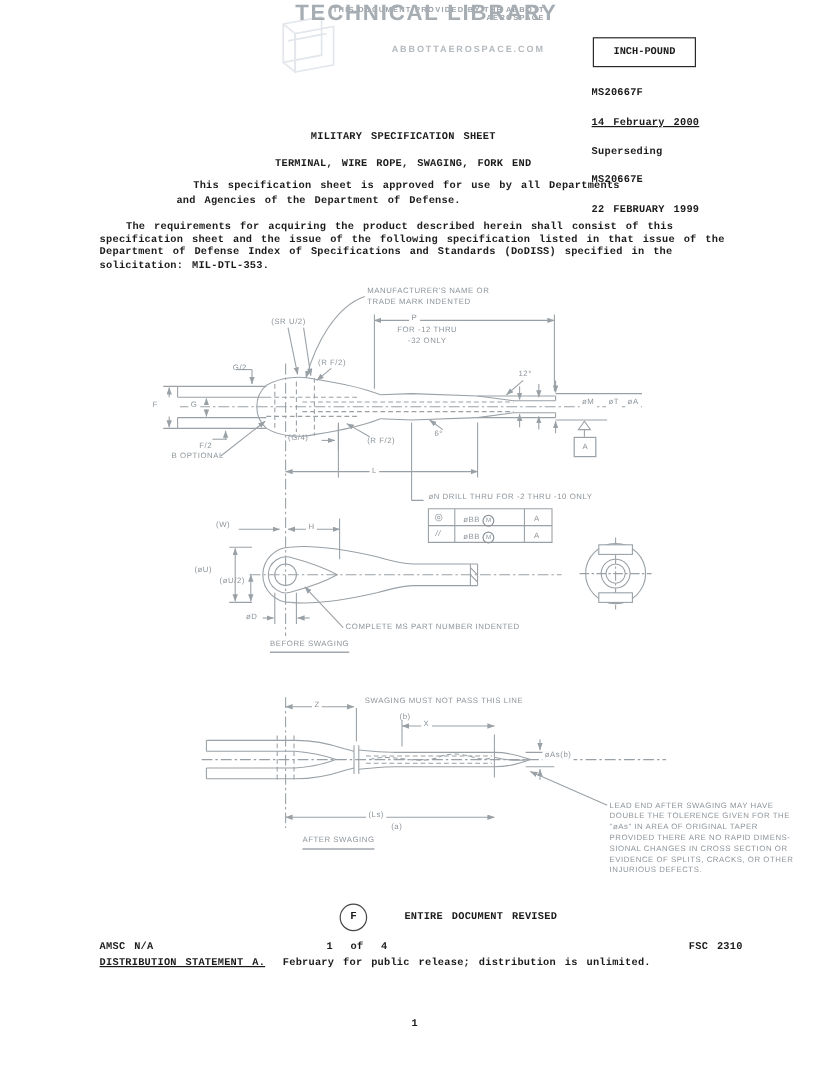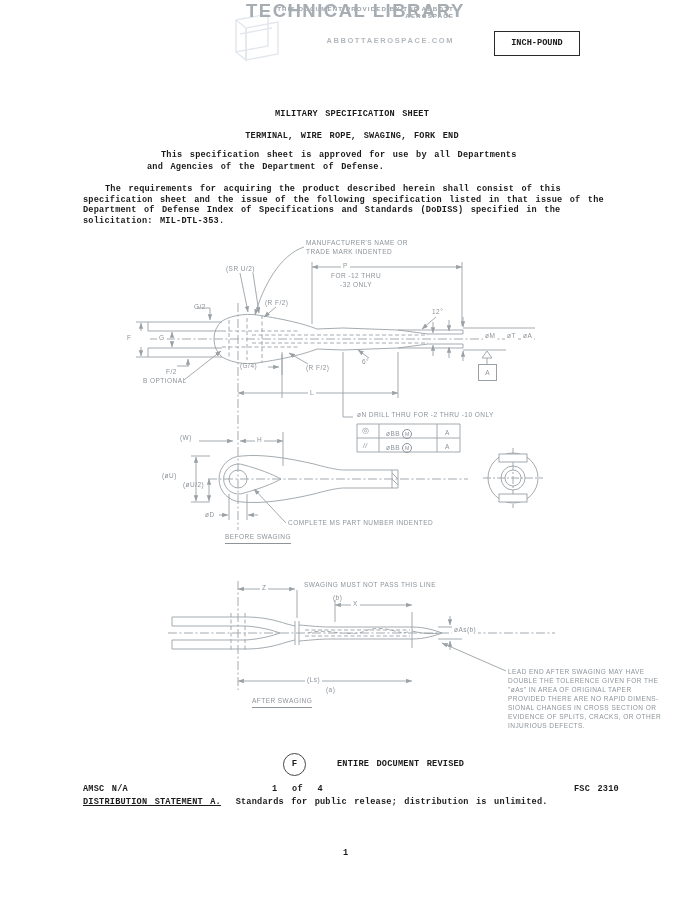--- a/index.html
+++ b/index.html
@@ -1,21 +1,21 @@
 <!DOCTYPE html>
 <html><head>
 <meta charset="utf-8">
 <style>
   html,body{margin:0;padding:0;background:#888;}
   .page{position:relative;width:700px;height:906px;background:#ffffff;overflow:hidden;
         font-family:"Liberation Mono",monospace;}
   
   .doc{position:absolute;color:#1b1b1b;font-weight:bold;font-size:8.6px;
        letter-spacing:.2px;word-spacing:2px;line-height:10.7px;white-space:pre-line;}
-  .ctr{left:16px;width:672px;text-align:center;}
+  .ctr{left:0;width:672px;text-align:center;}
   .ul{text-decoration:underline;}
   
   .dl{position:absolute;font-family:"Liberation Sans",sans-serif;color:#8d949a;
       font-size:6.5px;letter-spacing:.45px;line-height:8.6px;white-space:pre-line;}
   .bg{background:#fff;padding:0 2px;}
   .cap{border-bottom:1px solid #8d949a;padding-bottom:1px;}
   
   .hdr-small{position:absolute;font-family:"Liberation Sans",sans-serif;color:#9aa1a8;
              font-size:6.2px;letter-spacing:1.1px;font-weight:bold;}
   .hdr-title{position:absolute;font-family:"Liberation Sans",sans-serif;color:#a6adb3;
@@ -171,20 +171,27 @@
       <path d="M506,671 L442,643" marker-end="url(#ah)"></path>
     </g>
   </svg>
 
   <div class="hdr-small" style="left:234px;top:5px;width:220px;text-align:right;">THIS DOCUMENT PROVIDED BY THE ABBOTT AEROSPACE</div>
   <div class="hdr-title" style="left:246px;top:0;">TECHNICAL LIBRARY</div>
   <div class="hdr-url" style="left:234px;top:36px;width:220px;text-align:right;">ABBOTTAEROSPACE.COM</div>
 
   <div class="stamp">INCH-POUND</div>
 
+  <div class="doc" style="left:493px;top:59px;line-height:12.2px;">
+    <div>MS20667F</div>
+    <div class="ul">14 February 2000</div>
+    <div>Superseding</div>
+    <div>MS20667E</div>
+    <div>22 FEBRUARY 1999</div>
+  </div>
 
   <div class="doc ctr" style="top:109px;">MILITARY SPECIFICATION SHEET</div>
   <div class="doc" style="left:147px;top:150px;width:400px;text-indent:14px;line-height:11.5px;">This specification sheet is approved for use by all Departments
 and Agencies of the Department of Defense.</div>
   <div class="doc ctr" style="top:131px;">TERMINAL, WIRE ROPE, SWAGING, FORK END</div>
   <div class="doc" style="left:83px;top:184px;width:545px;text-indent:22px;line-height:10.6px;">The requirements for acquiring the product described herein shall consist of this
 specification sheet and the issue of the following specification listed in that issue of the
 Department of Defense Index of Specifications and Standards (DoDISS) specified in the
 solicitation: MIL-DTL-353.</div>
 
@@ -241,16 +248,16 @@
 SIONAL CHANGES IN CROSS SECTION OR
 EVIDENCE OF SPLITS, CRACKS, OR OTHER
 INJURIOUS DEFECTS.</div>
 
   <div class="fcirc">F</div>
   <div class="doc" style="left:312px;top:759px;margin-left:25px;">ENTIRE DOCUMENT REVISED</div>
 
   <div class="doc" style="left:83px;top:784px;">AMSC N/A</div>
   <div class="doc" style="left:272px;top:784px;white-space:pre;">1  of  4</div>
   <div class="doc" style="left:574px;top:784px;">FSC 2310</div>
-  <div class="doc" style="left:83px;top:797px;"><span class="ul">DISTRIBUTION STATEMENT A.</span><span>&nbsp;&nbsp;</span><span>Standards for public release; distribution is unlimited.</span></div>
+  <div class="doc" style="left:83px;top:797px;"><span class="ul">DISTRIBUTION STATEMENT A.</span><span>&nbsp;&nbsp;</span><span>February for public release; distribution is unlimited.</span></div>
   <div class="doc" style="left:343px;top:848px;">1</div>
 
 </div>
 
 </body></html>

